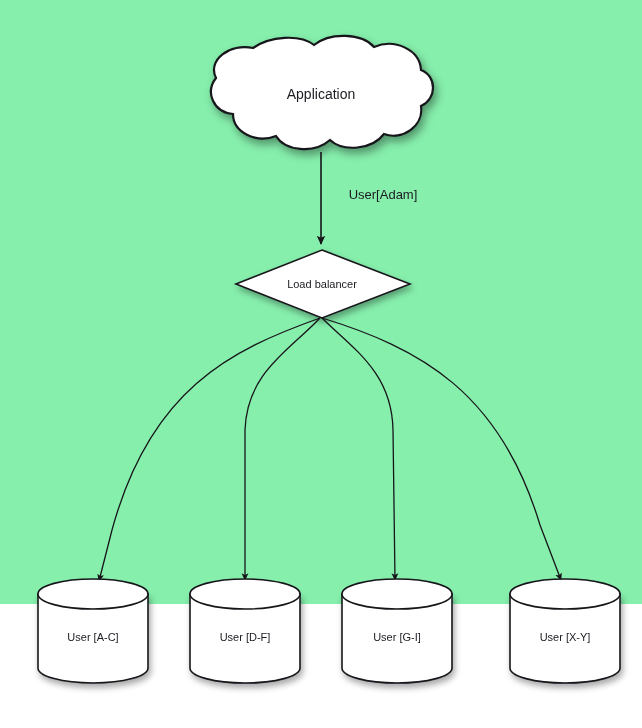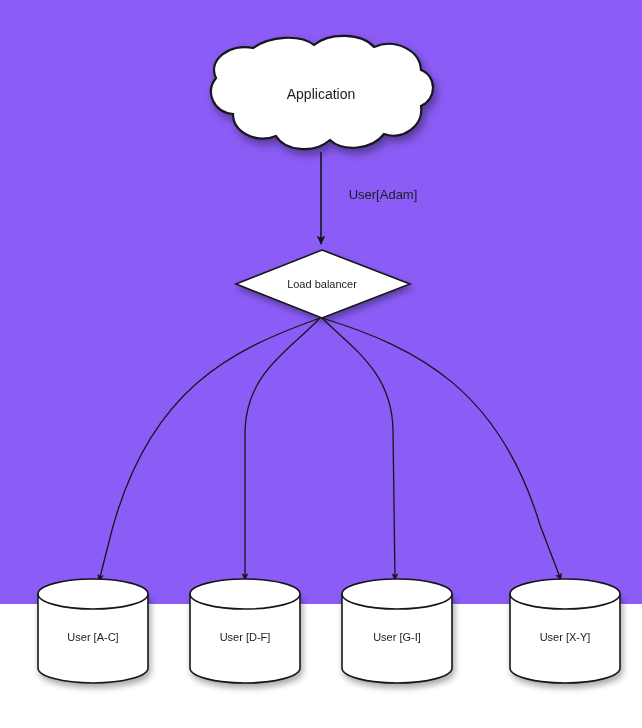--- a/index.html
+++ b/index.html
@@ -10,21 +10,21 @@
   body {
     width: 642px;
     height: 728px;
     overflow: hidden;
     font-family: "Liberation Sans", sans-serif;
   }
   #diagram-root {
     position: relative;
     width: 642px;
     height: 604px;
-    background: #8b5cf6;
+    background: #86efac;
   }
   #diagram-svg {
     position: absolute;
     top: 0;
     left: 0;
     width: 642px;
     height: 728px;
     display: block;
   }
   .shape-label {

